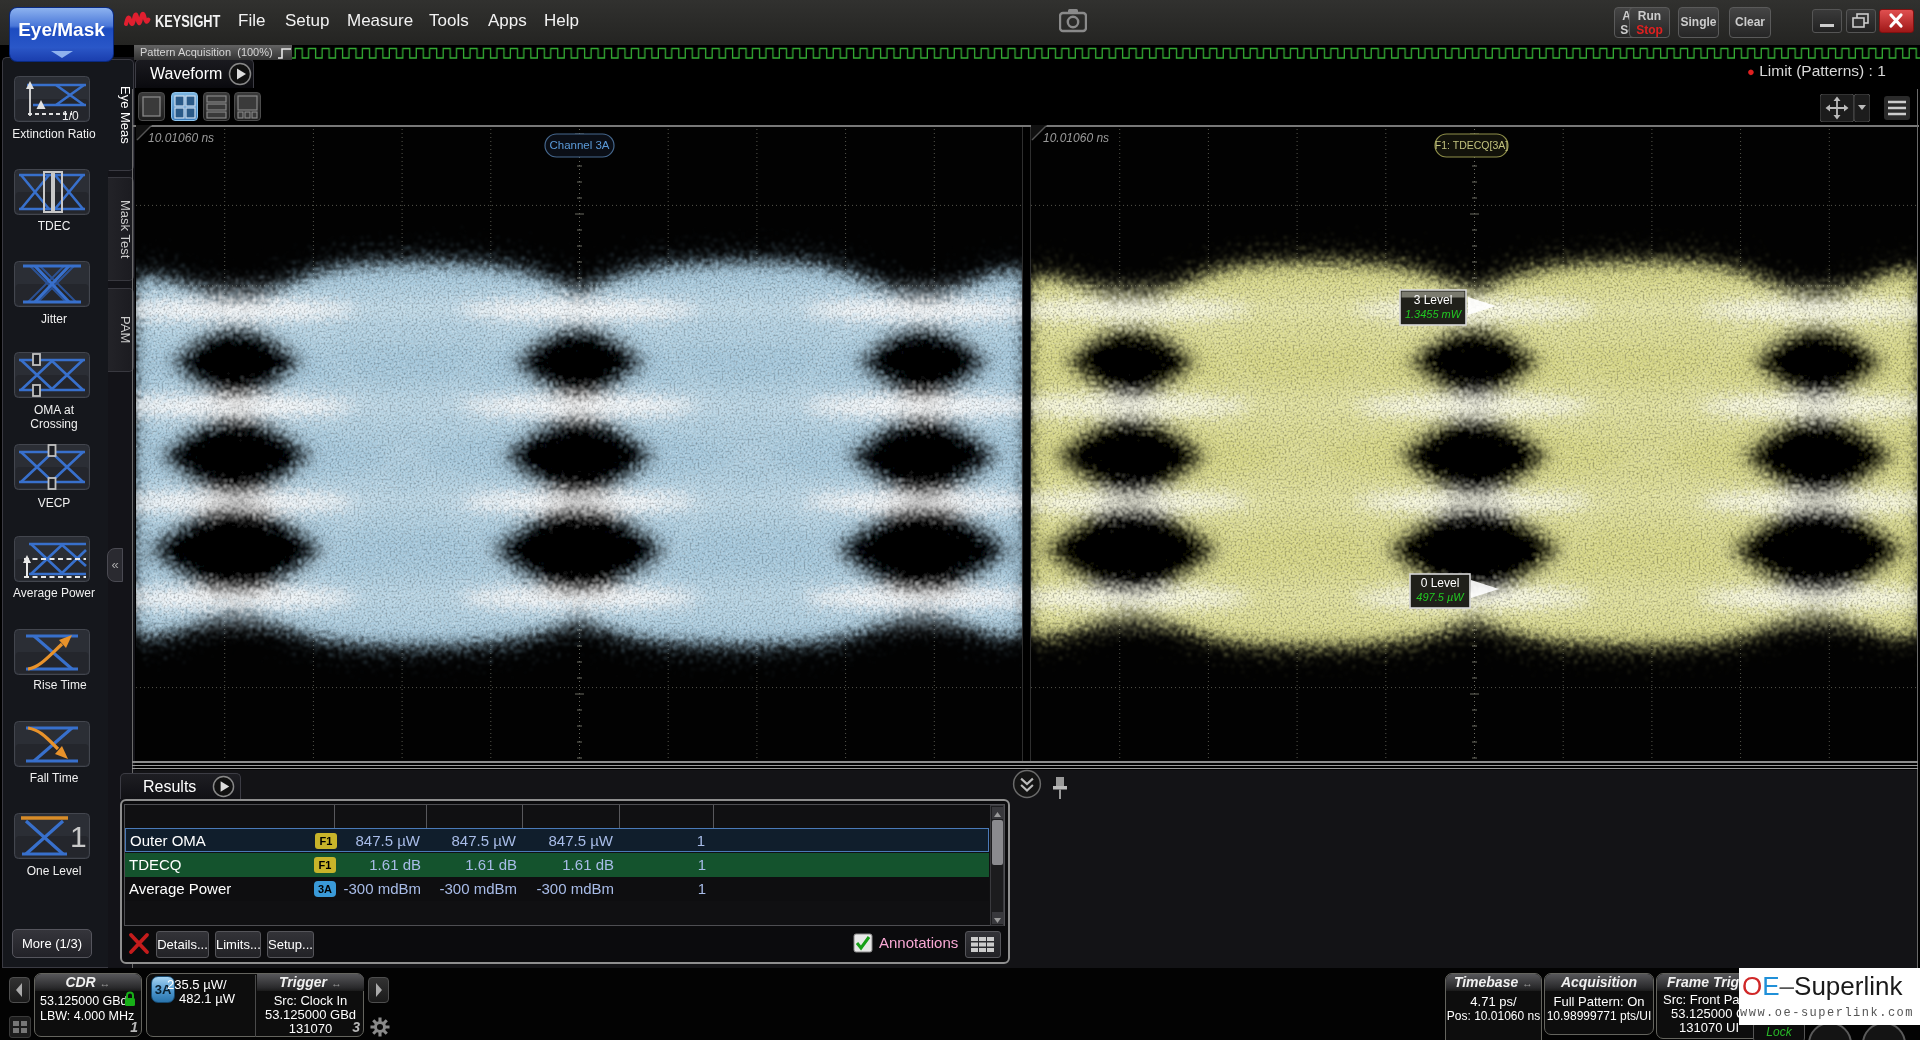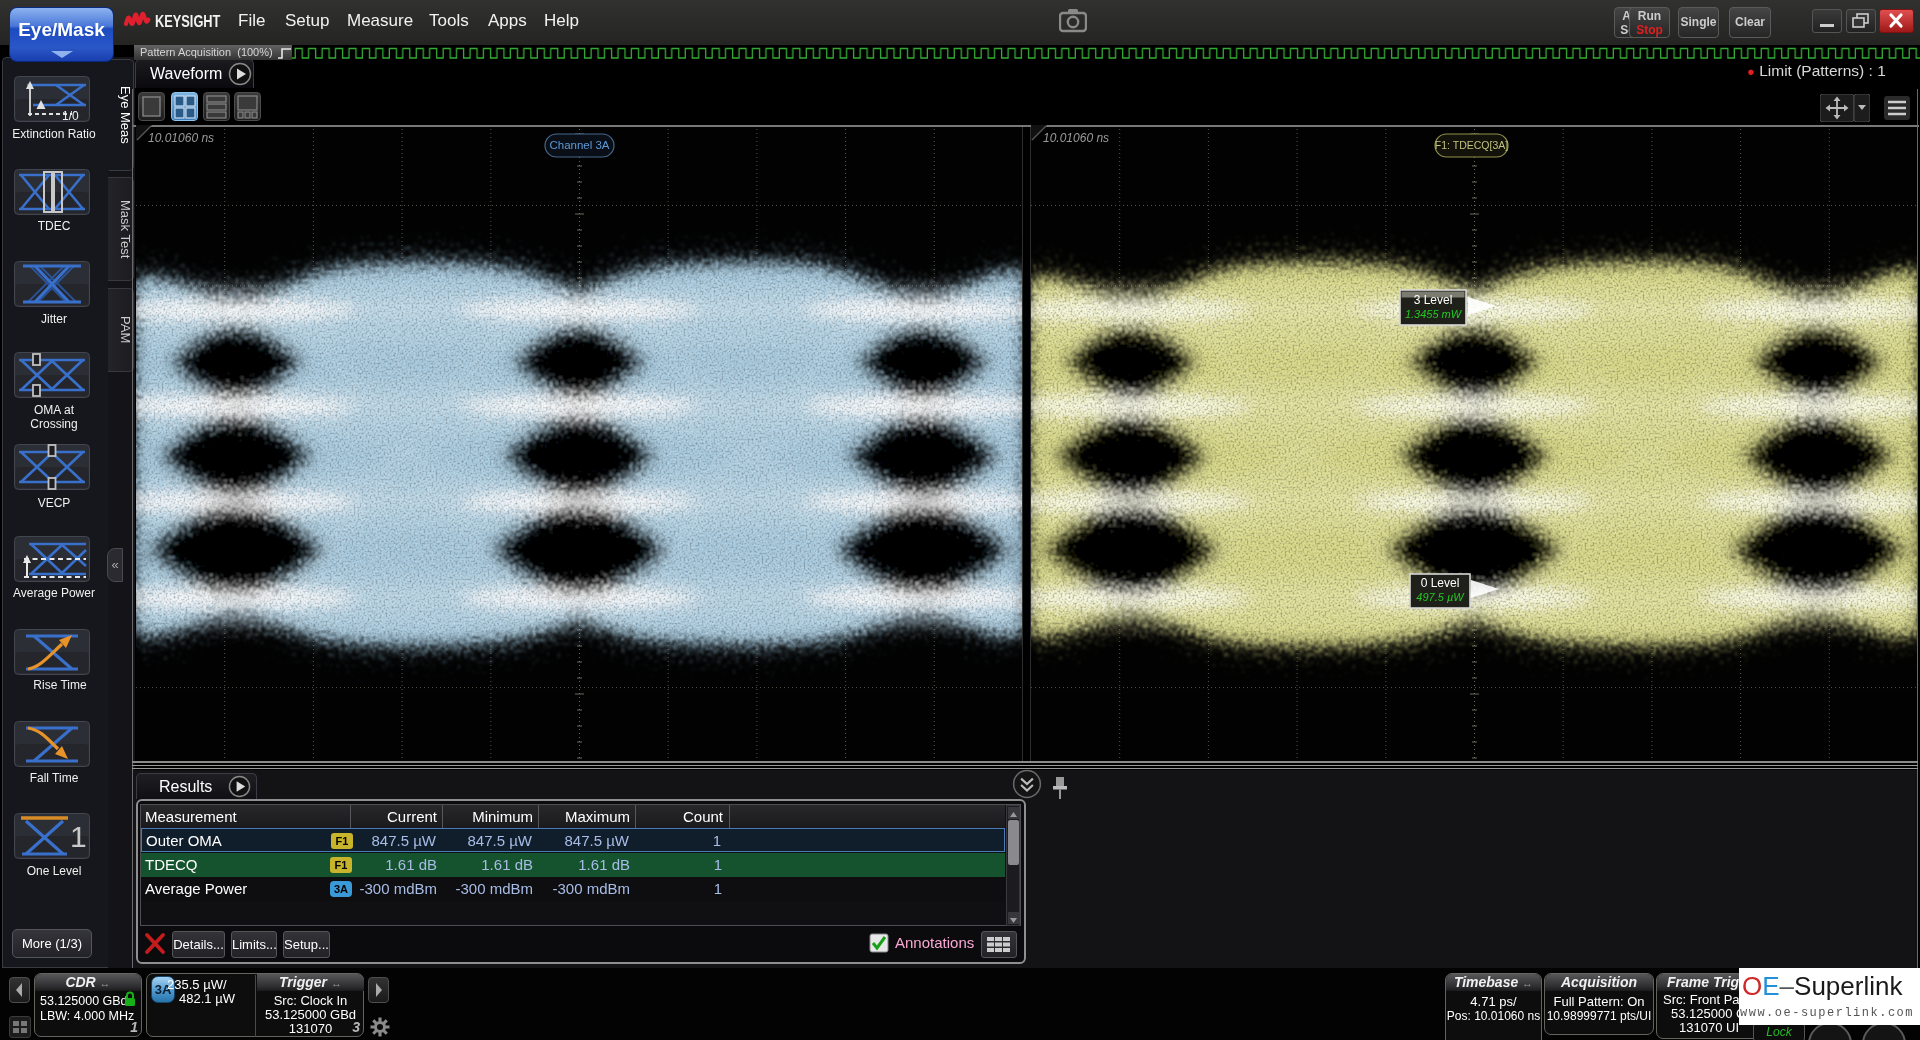--- a/index.html
+++ b/index.html
@@ -54,21 +54,21 @@
 #bottombar { position:absolute; left:0; top:968px; width:1920px; height:72px; background:#030303; z-index:10; }
 .bpanel { position:absolute; background:#0d0d0d;
   border:1px solid #64645e; border-radius:7px; color:#fff; z-index:11; }
 .bphead { font-style:italic; font-weight:bold; font-size:14px; text-align:center;
   color:#f0f0f0; background:linear-gradient(#57575a 0%,#2a2a2c 80%,#1a1a1a 100%); border-radius:6px 6px 0 0;
   height:17px; line-height:16px; }
 .bptxt { font-size:13px; text-align:center; color:#fff; line-height:14.2px; }
 .cornernum { position:absolute; right:3px; bottom:1px; color:#b8b8b8; font-weight:bold; font-size:14px; font-style:italic; }
 #watermark { position:absolute; left:1739px; top:968px; width:181px; height:57px;
   background:#fff; z-index:50; overflow:hidden; }
-#results { position:absolute; left:136px; top:772px; width:893px; height:196px; z-index:5;padding-left:29px; }
+#results { position:absolute; left:120px; top:772px; width:893px; height:196px; z-index:5;padding-left:29px; }
 </style>
 </head>
 <body>
 
 <div id="topbar">
   <svg class="abs" style="left:124px; top:9px;" width="29" height="26" viewBox="0 0 29 26">
     <path d="M2 15 q2.2 -10 4 -4.5 q1.8 8 3.6 1.8 q1.8 -11.5 3.6 -3.6 q1.8 10 3.6 1.8 q1.8 -10 3.6 -2.7 q1.8 8 4 2.7" fill="none" stroke="#e01f2f" stroke-width="4" stroke-linecap="round" stroke-linejoin="round"></path>
   </svg>
   <div class="menu" style="left:155px; font-weight:bold; font-size:16px; top:13px; transform:scaleX(0.8); transform-origin:left;">KEYSIGHT</div>
   <div class="menu" style="left:238px;">File</div>
@@ -512,27 +512,20 @@
 
 <div id="results">
   <div class="abs" style="left:0px; top:27px; width:890px; height:165px; background:#0b0b0d; border:2px solid #8f8f8f; border-radius:6px;"></div>
   <div class="abs" style="left:0px; top:1px; width:121px; height:26px; background:linear-gradient(#1e1e23,#101014); border:1px solid #3c3c44; border-bottom:none; border-radius:5px 5px 0 0; color:#fff; font-size:16px; line-height:25px; padding-left:22px;">Results</div>
   <svg class="abs" style="left:92px; top:3px;" width="23" height="23" viewBox="0 0 24 24">
     <circle cx="12" cy="12" r="10.5" fill="#111" stroke="#888" stroke-width="1.5"></circle>
     <path d="M9 6.5 L18 12 L9 17.5 Z" fill="#ddd"></path>
   </svg>
 
   <div class="abs" style="left:4px; top:32px; width:881px; height:122px; background:#101012; border:1px solid #4e4e52;"></div>
-  <div class="abs" style="left:5px; top:33px; width:864px; height:23px; background:linear-gradient(#28282a,#1a1a1c); color:#fff; font-size:15px; font-weight:bold;">
-    <span class="abs" style="left:4px; top:3px; font-weight:normal;">Measurement</span>
-    <span class="abs" style="right:568px; top:3px; font-weight:normal;">Current</span>
-    <span class="abs" style="right:472px; top:3px; font-weight:normal;">Minimum</span>
-    <span class="abs" style="right:375px; top:3px; font-weight:normal;">Maximum</span>
-    <span class="abs" style="right:282px; top:3px; font-weight:normal;">Count</span>
-  </div>
   <svg class="abs" style="left:5px; top:33px;" width="864" height="23">
       <g stroke="#58585c" stroke-width="1">
         <path d="M209.5,0 V23 M301.5,0 V23 M397.5,0 V23 M494.5,0 V23 M588.5,0 V23"></path>
       </g>
     </svg>
   <div class="abs" style="left:5px; top:56px; width:864px; height:24px; background:#101e2c; border:1px solid #4a7ab8; color:#fff; font-size:15px;">
     <span class="abs" style="left:4px; top:3px;">Outer OMA</span>
     <span class="abs" style="left:189px; top:3px; width:22px; height:16px; background:#c8b42a; border-radius:3px; color:#000; font-size:11px; font-weight:bold; text-align:center; line-height:16px; margin-top:1px;">F1</span>
     <span class="abs" style="right:568px; top:3px; color:#a8bce8;">847.5 µW</span>
     <span class="abs" style="right:472px; top:3px; color:#a8bce8;">847.5 µW</span>

